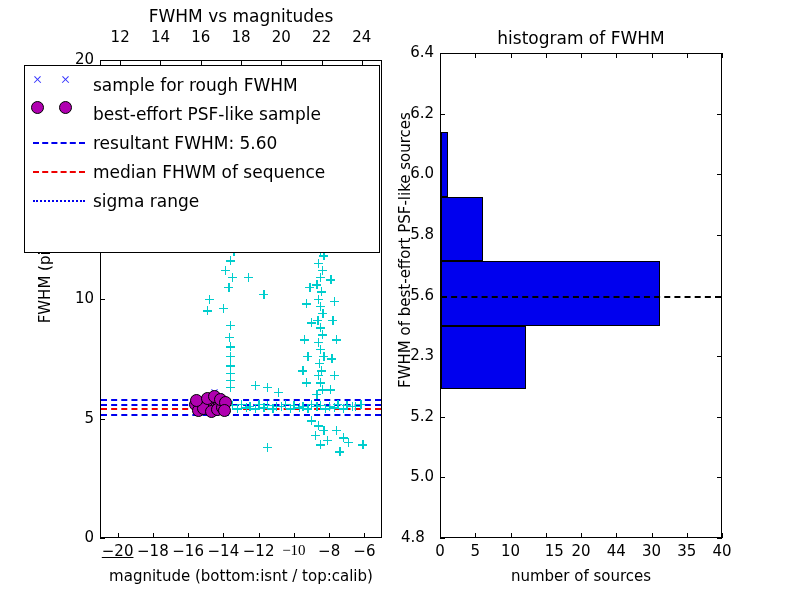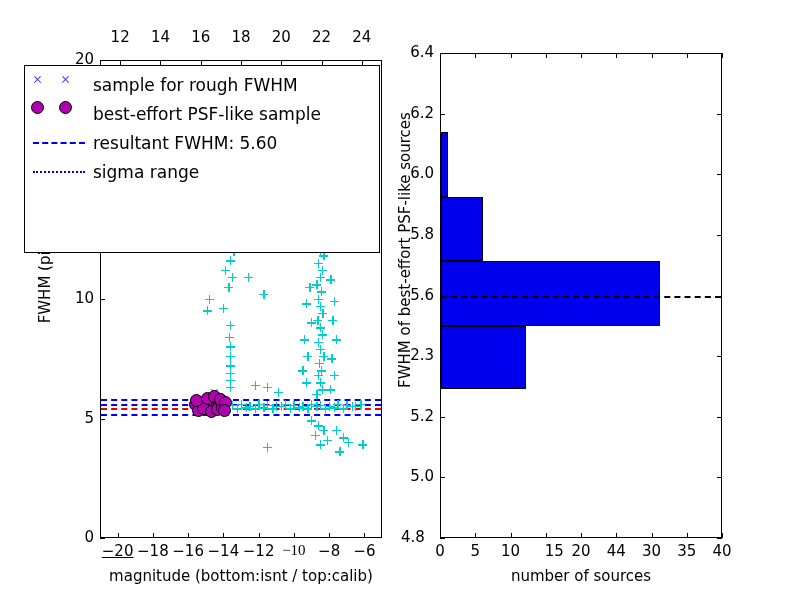--- a/index.html
+++ b/index.html
@@ -185,20 +185,21 @@
     width: 100%;
     height: 0;
     border-top: 2px dashed #000000;
   }
 </style>
 </head>
 <body>
 
 <div id="figure">
 
+  <div class="axes-title" style="left:100px; top:6px; width:282px;">FWHM vs magnitudes</div>
 
   <div id="top-ticklabels">
       <div class="tick-label" style="left:104.14285714285714px; top:28px; width:32px; text-align:center;">12</div>
       <div class="tick-label" style="left:144.42857142857142px; top:28px; width:32px; text-align:center;">14</div>
       <div class="tick-label" style="left:184.71428571428572px; top:28px; width:32px; text-align:center;">16</div>
       <div class="tick-label" style="left:225px; top:28px; width:32px; text-align:center;">18</div>
       <div class="tick-label" style="left:265.28571428571433px; top:28px; width:32px; text-align:center;">20</div>
       <div class="tick-label" style="left:305.57142857142856px; top:28px; width:32px; text-align:center;">22</div>
       <div class="tick-label" style="left:345.8571428571429px; top:28px; width:32px; text-align:center;">24</div>
     </div>
@@ -402,26 +403,33 @@
         <div class="legend-text">best-effort PSF-like sample</div>
       </div>
       <div class="legend-row">
         <div class="legend-sample">
           <div class="lg-line blue-dash"></div>
         </div>
         <div class="legend-text">resultant FWHM: 5.60</div>
       </div>
       <div class="legend-row">
         <div class="legend-sample">
+          <div class="lg-line red-dash"></div>
+        </div>
+        <div class="legend-text">median FHWM of sequence</div>
+      </div>
+      <div class="legend-row">
+        <div class="legend-sample">
           <div class="lg-line blue-dashdot"></div>
         </div>
         <div class="legend-text">sigma range</div>
       </div>
     </div>
 
+  <div class="axes-title" style="left:440px; top:28px; width:282px;">histogram of FWHM</div>
 
   <div id="hist-xticklabels">
       <div class="tick-label" style="left:422px; top:542px; width:36px; text-align:center;">0</div>
       <div class="tick-label" style="left:457.25px; top:542px; width:36px; text-align:center;">5</div>
       <div class="tick-label" style="left:492.5px; top:542px; width:36px; text-align:center;">10</div>
       <div class="tick-label" style="left:527.75px; top:542px; width:36px; text-align:right;">15</div>
       <div class="tick-label" style="left:563px; top:542px; width:36px; text-align:center;">20</div>
       <div class="tick-label" style="left:598.25px; top:542px; width:36px; text-align:center;">44</div>
       <div class="tick-label" style="left:633.5px; top:542px; width:36px; text-align:center;">30</div>
       <div class="tick-label" style="left:668.75px; top:542px; width:36px; text-align:center;">35</div>

